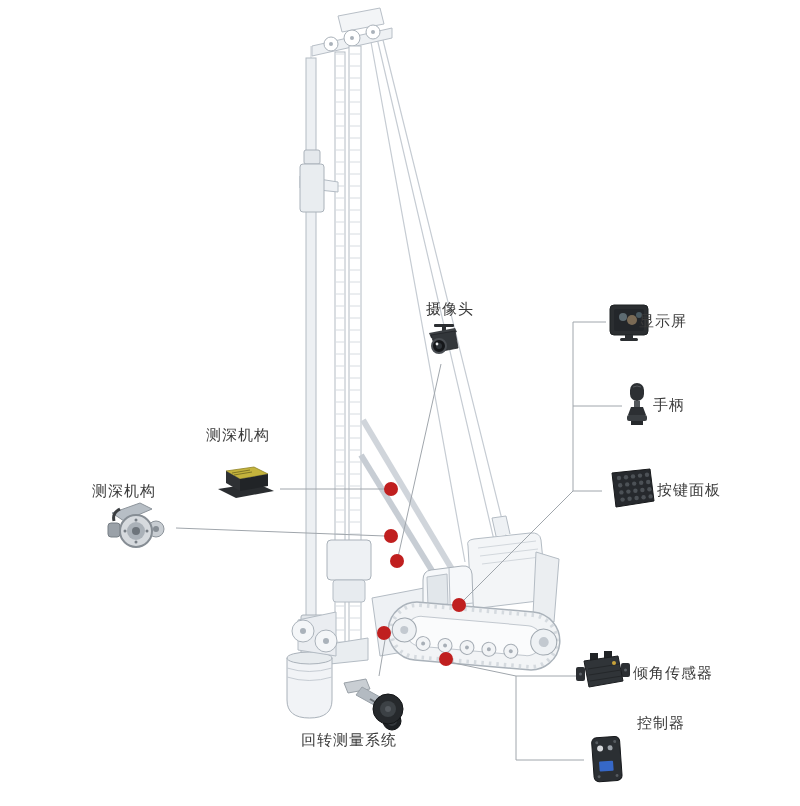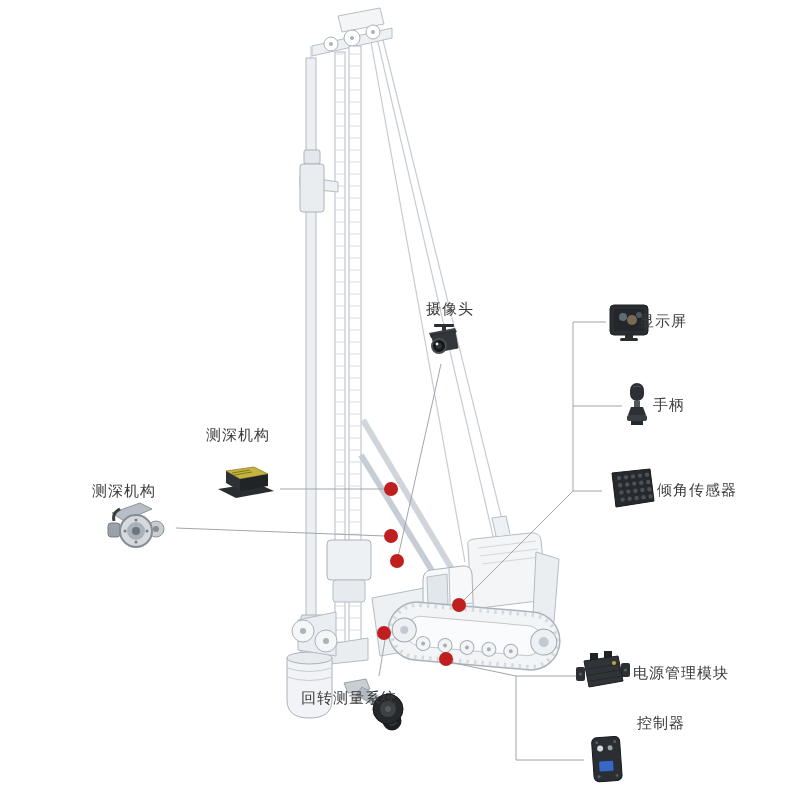--- a/index.html
+++ b/index.html
@@ -245,20 +245,20 @@
         <circle cx="30" cy="41" r="1.5" fill="#555a5f"></circle>
       <circle cx="15" cy="13" r="3" fill="#d8dadd"></circle>
       <circle cx="25" cy="13" r="2.5" fill="#9aa0a6"></circle>
       <rect x="13" y="26" width="14" height="10" rx="1" fill="#3668c8"></rect>
     </g>
   </svg>
 
   <div class="label" style="left:426px;top:302px">摄像头</div>
   <div class="label" style="left:639px;top:314px">显示屏</div>
   <div class="label" style="left:653px;top:398px">手柄</div>
-  <div class="label" style="left:657px;top:483px">倾角传感器</div>
+  <div class="label" style="left:657px;top:483px">按键面板</div>
   <div class="label" style="left:206px;top:428px">测深机构</div>
   <div class="label" style="left:92px;top:484px">测深机构</div>
-  <div class="label" style="left:301px;top:691px">回转测量系统</div>
-  <div class="label" style="left:633px;top:666px">电源管理模块</div>
+  <div class="label" style="left:301px;top:733px">回转测量系统</div>
+  <div class="label" style="left:633px;top:666px">倾角传感器</div>
   <div class="label" style="left:637px;top:716px">控制器</div>
 
 </div>
 
 </body></html>

